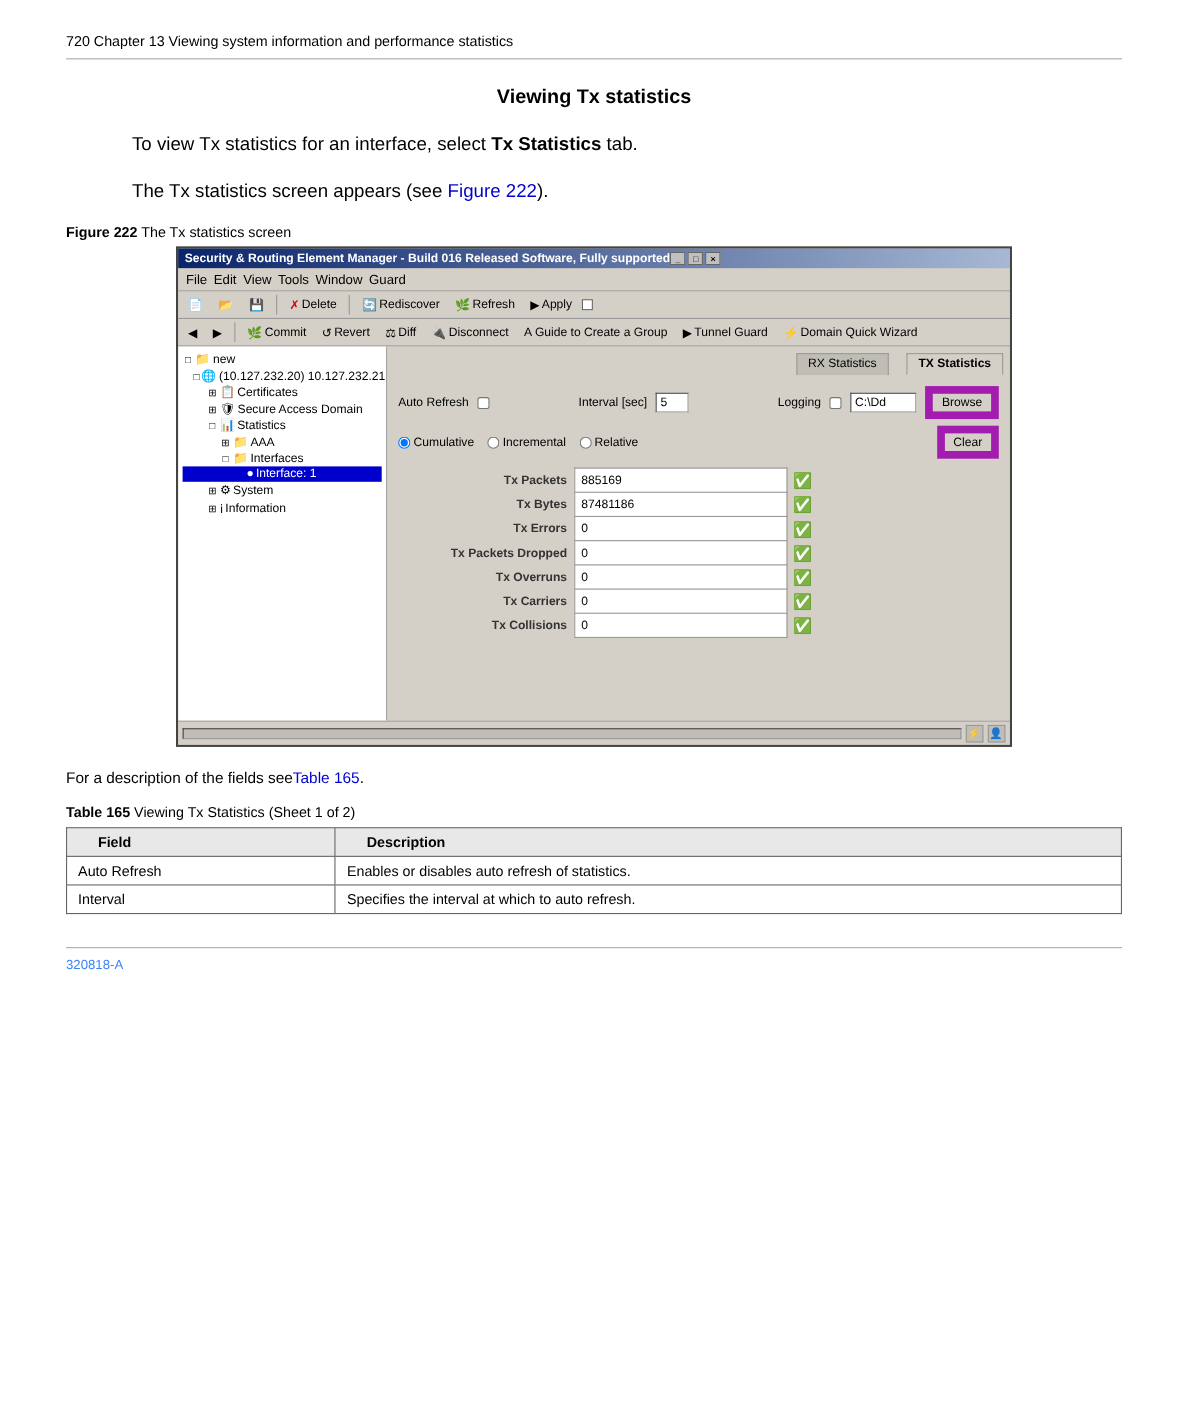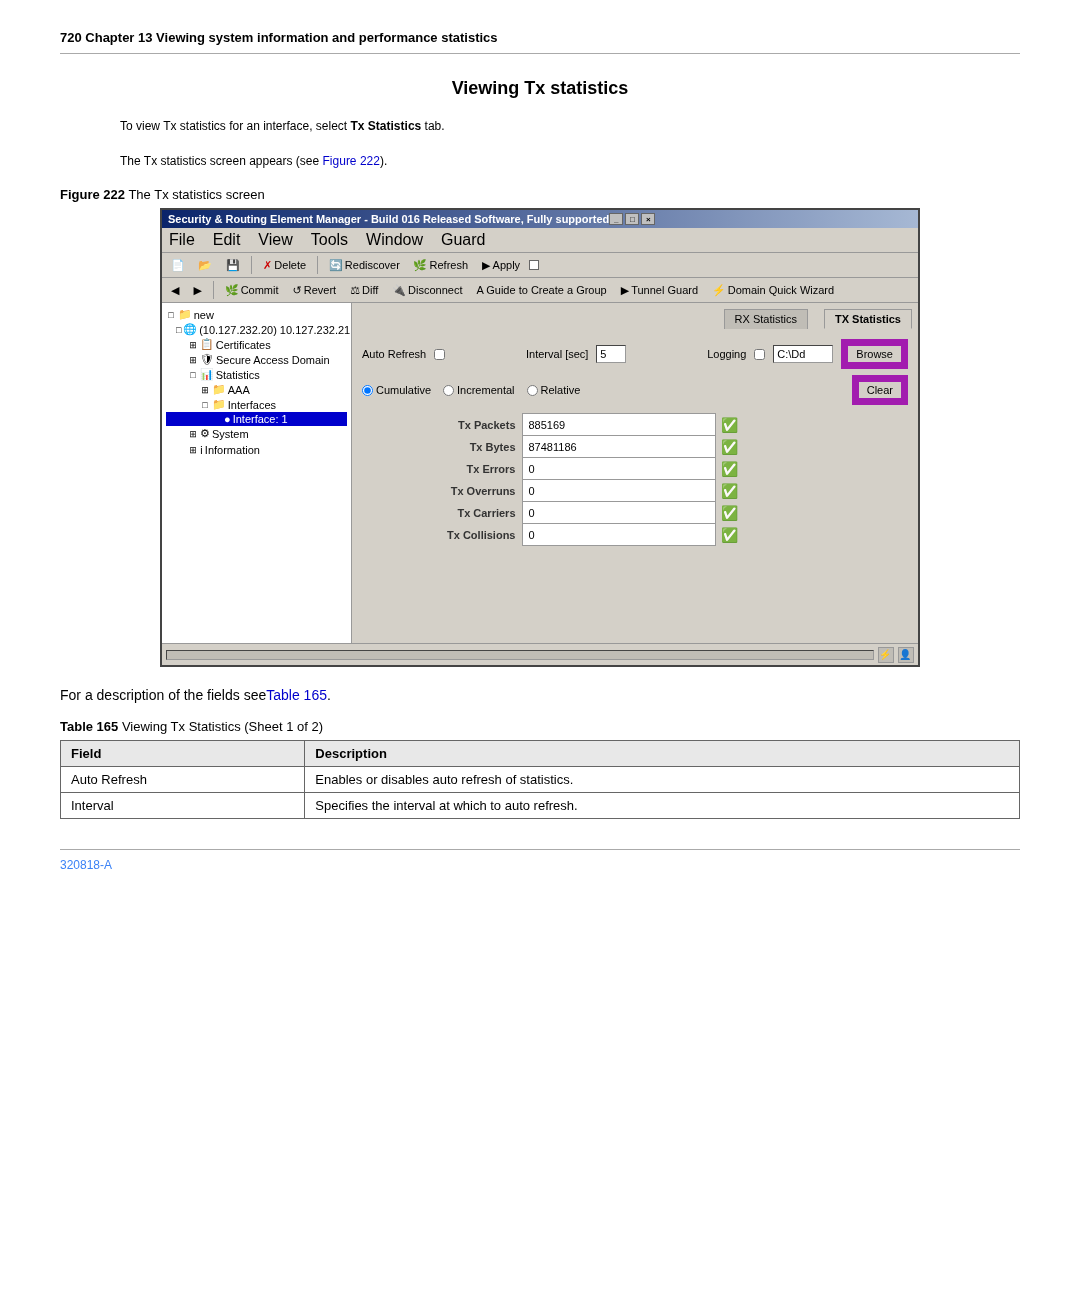--- a/index.html
+++ b/index.html
@@ -12,34 +12,33 @@
       min-height: 1296px;
       padding: 30px 60px;
     }
 
     
     .page-header {
       font-size: 13px;
       margin-bottom: 10px;
       padding-bottom: 8px;
       border-bottom: 1px solid #aaa;
-      font-weight: bold;
     }
 
     
     .section-title {
       font-size: 18px;
       font-weight: bold;
       text-align: center;
       margin: 24px 0 18px;
     }
 
     
     .body-text {
-      font-size: 12px;
+      font-size: 17px;
       margin: 16px 60px 12px;
       line-height: 1.6;
     }
     .body-text a { color: #0000cc; text-decoration: none; }
     .body-text strong { font-weight: bold; }
 
     
     .figure-label {
       font-size: 13px;
       margin: 16px 0 6px 0;
@@ -81,22 +80,21 @@
       cursor: pointer;
       color: #000;
     }
 
     
     .menu-bar {
       background: #d4d0c8;
       border-bottom: 1px solid #999;
       padding: 2px 4px;
       display: flex;
-      gap: 12px;
-      font-size: 16px;
+      font-size: 12px;
     }
     .menu-item { cursor: pointer; padding: 1px 3px; }
 
     
     .toolbar1 {
       background: #d4d0c8;
       border-bottom: 1px solid #999;
       padding: 3px 4px;
       display: flex;
       align-items: center;
@@ -301,21 +299,21 @@
 
     .data-table {
       width: 100%;
       border-collapse: collapse;
       font-size: 13px;
       margin-bottom: 30px;
     }
     .data-table th {
       background: #e8e8e8;
       border: 1px solid #666;
-      padding: 5px 10px;
+      padding: 5px 28px;
       text-align: left;
       font-weight: bold;
     }
     .data-table td {
       border: 1px solid #666;
       padding: 5px 10px;
       vertical-align: top;
     }
 
     
@@ -546,20 +544,25 @@
             <td class="stats-value">885169</td>
             <td class="stats-icon">✅</td>
           </tr>
           <tr>
             <td class="stats-label">Tx Bytes</td>
             <td class="stats-value">87481186</td>
             <td class="stats-icon">✅</td>
           </tr>
           <tr>
             <td class="stats-label">Tx Errors</td>
+            <td class="stats-value">0</td>
+            <td class="stats-icon">✅</td>
+          </tr>
+          <tr>
+            <td class="stats-label">Tx Packets Dropped</td>
             <td class="stats-value">0</td>
             <td class="stats-icon">✅</td>
           </tr>
           <tr>
             <td class="stats-label">Tx Overruns</td>
             <td class="stats-value">0</td>
             <td class="stats-icon">✅</td>
           </tr>
           <tr>
             <td class="stats-label">Tx Carriers</td>

